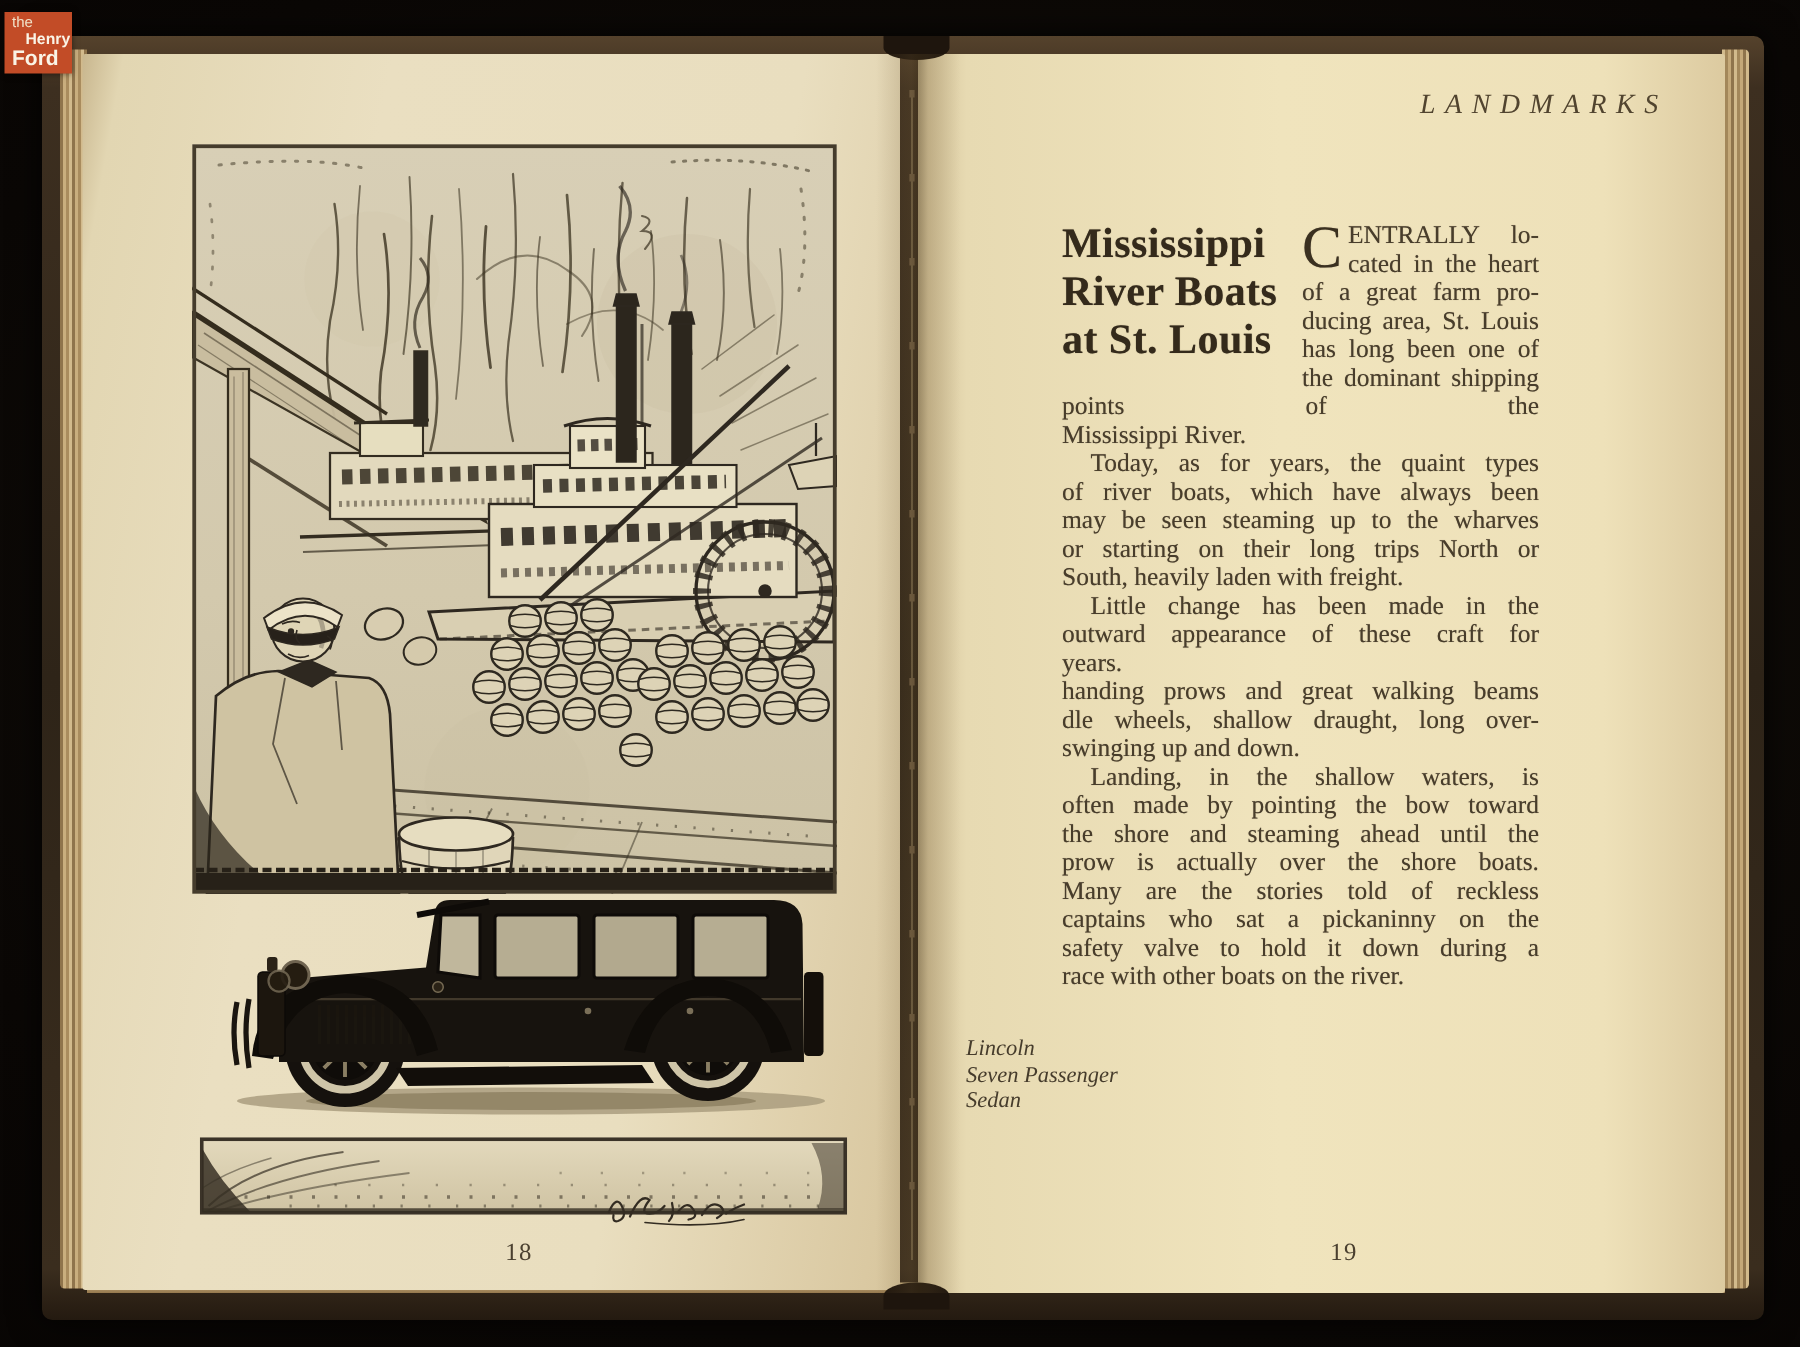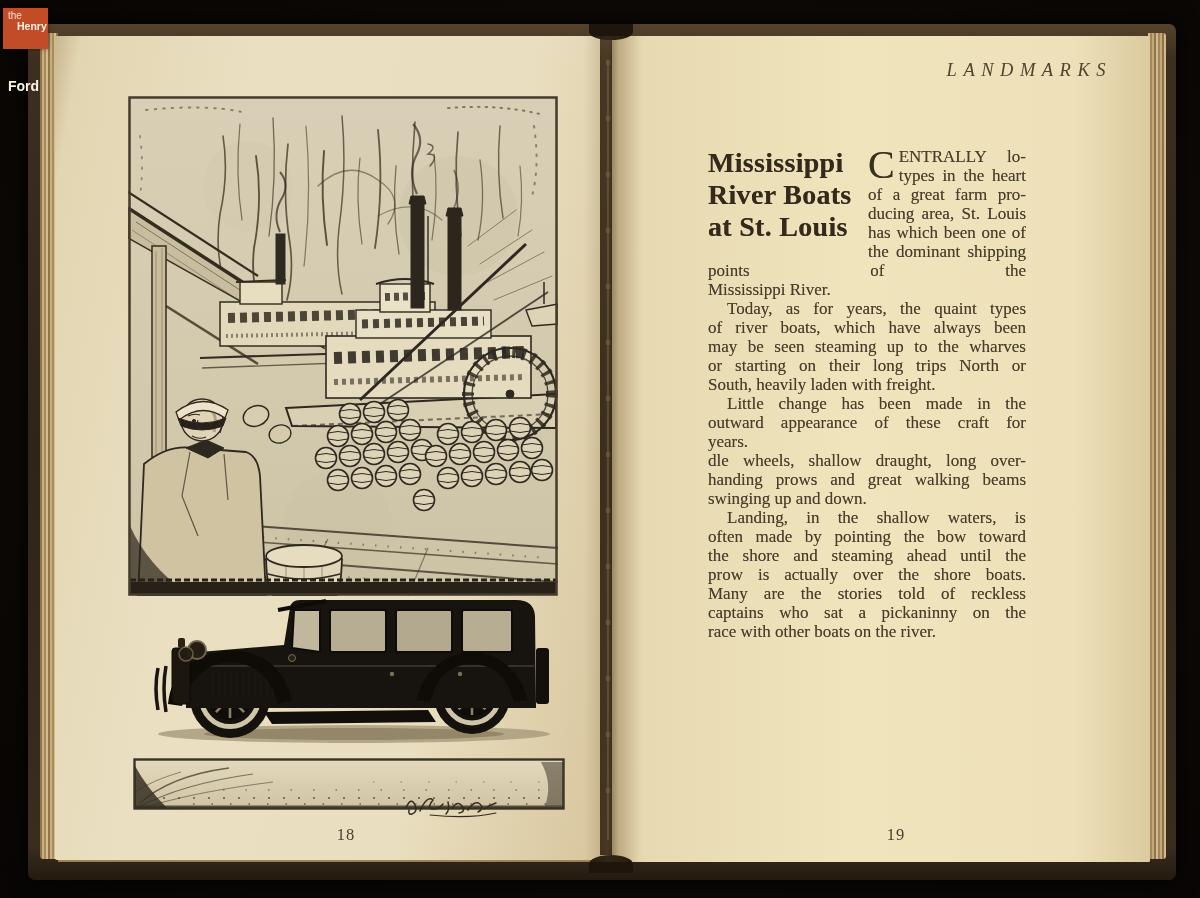--- a/index.html
+++ b/index.html
@@ -35,21 +35,21 @@
     position:absolute;left:584px;top:36px;width:56px;height:826px;pointer-events:none;
     background:linear-gradient(90deg,rgba(110,88,50,0) 0%,rgba(110,88,50,.25) 42%,rgba(75,58,30,.38) 51%,rgba(110,88,50,.20) 62%,rgba(110,88,50,0) 100%);
   }
   .spine-notch{position:absolute;left:589px;width:44px;background:#1e150d;}
   #notch-top{top:24px;height:16px;border-radius:0 0 60% 60%;}
   #notch-bottom{top:855px;height:18px;border-radius:60% 60% 0 0;}
   
   #logo{position:absolute;left:3px;top:8px;width:45px;height:41px;font-family:"Liberation Sans",sans-serif;box-shadow:0 0 4px rgba(0,0,0,.5);}
   #logo .the{position:absolute;left:5px;top:2px;font-size:10px;color:#f0e2c8;}
   #logo .henry{position:absolute;left:14px;top:12px;font-size:10.5px;font-weight:bold;color:#faf4e6;}
-  #logo .ford{position:absolute;left:5px;top:22px;font-size:14px;font-weight:bold;color:#faf4e6;margin-top:48px;}
+  #logo .ford{position:absolute;left:5px;top:22px;font-size:14px;font-weight:bold;color:#faf4e6;}
   
   .art{position:absolute;}
   
   #running-header{
     position:absolute;left:760px;top:60px;width:352px;text-align:right;
     font-style:italic;font-size:18.5px;letter-spacing:6.5px;color:#51442f;
   }
   #textcol{
     position:absolute;left:708px;top:147px;width:318px;
     font-size:17px;line-height:19px;color:#483d2b;
@@ -351,55 +351,61 @@
 
   <div id="textcol">
     <div id="title-float">
         <div class="tline">Mississippi</div>
         <div class="tline">River Boats</div>
         <div class="tline last">at St. Louis</div>
       </div>
     <div id="dropcap">C</div>
     <div>
         <div class="jline">ENTRALLY lo-</div>
-        <div class="jline">types in the heart</div>
+        <div class="jline">cated in the heart</div>
         <div class="jline">of a great farm pro-</div>
         <div class="jline">ducing area, St. Louis</div>
-        <div class="jline">has which been one of</div>
+        <div class="jline">has long been one of</div>
         <div class="jline">the dominant shipping points of the</div>
         <div class="jline last">Mississippi River.</div>
       </div>
     <div>
         <div class="jline ind">Today, as for years, the quaint types</div>
         <div class="jline">of river boats, which have always been</div>
         <div class="jline">may be seen steaming up to the wharves</div>
         <div class="jline">or starting on their long trips North or</div>
         <div class="jline last">South, heavily laden with freight.</div>
       </div>
     <div>
         <div class="jline ind">Little change has been made in the</div>
         <div class="jline">outward appearance of these craft for</div>
         <div class="jline last">years.</div>
       </div>
     <div>
+        <div class="jline">handing prows and great walking beams</div>
         <div class="jline">dle wheels, shallow draught, long over-</div>
-        <div class="jline">handing prows and great walking beams</div>
         <div class="jline last">swinging up and down.</div>
       </div>
     <div>
         <div class="jline ind">Landing, in the shallow waters, is</div>
         <div class="jline">often made by pointing the bow toward</div>
         <div class="jline">the shore and steaming ahead until the</div>
         <div class="jline">prow is actually over the shore boats.</div>
         <div class="jline">Many are the stories told of reckless</div>
         <div class="jline">captains who sat a pickaninny on the</div>
+        <div class="jline">safety valve to hold it down during a</div>
         <div class="jline last">race with other boats on the river.</div>
       </div>
   </div>
 
+  <div id="photo-caption">
+      <div class="cline">Lincoln</div>
+      <div class="cline">Seven Passenger</div>
+      <div class="cline last">Sedan</div>
+    </div>
 
   <div id="logo" style="background:#c24c27">
     <span class="the">the</span>
     <span class="henry">Henry</span>
     <span class="ford">Ford</span>
   </div>
 
 </div>
 
 </body></html>

